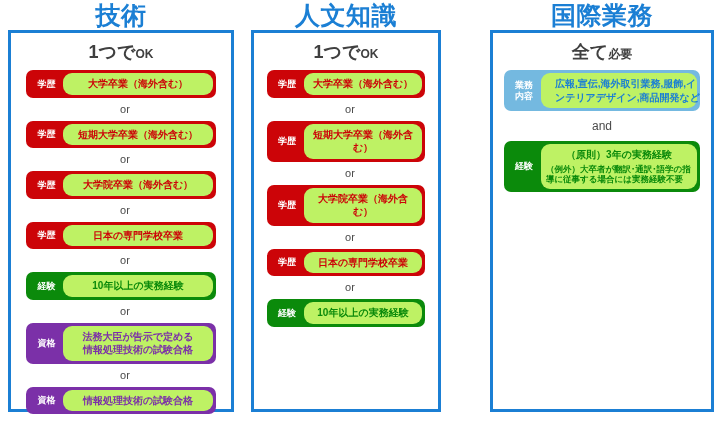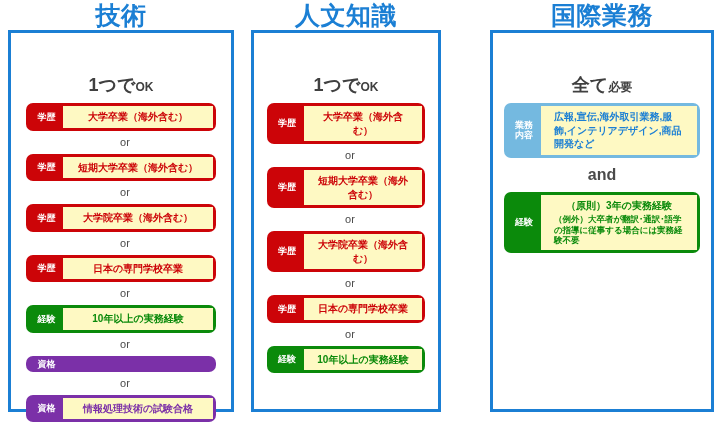--- a/index.html
+++ b/index.html
@@ -47,31 +47,31 @@
   .panel-head{
     color:#404040;
     font-weight:bold;
     white-space:nowrap;
     display:flex;
     align-items:baseline;
     justify-content:center;
     margin-top:7px;
     margin-bottom:6px;
   }
-  .head-big{font-size:18px;margin-top:33px;}
+  .head-big{font-size:18px;}
   .head-small{font-size:12px;}
   .conn{
     font-size:11px;
     color:#4a4a4a;
     line-height:1;
     padding:6px 0 6px 8px;
     text-align:center;
     font-weight:normal;
   }
-  .conn.and{font-size:16px;font-weight:bold;padding:9px 4px;}
+  .conn.and{font-size:12px;font-weight:normal;padding:9px 4px;}
 
   .req{
     display:flex;
     align-items:stretch;
     border-radius:7px;
     box-sizing:border-box;
     overflow:hidden;
     padding:3px;
   }
   .req .tag{
@@ -82,27 +82,27 @@
     color:#ffffff;
     font-size:9px;
     font-weight:bold;
     width:34px;
     line-height:1.15;
     text-align:center;
     letter-spacing:0px;
   }
   .req .body{
     flex:1 1 auto;
-    background:#fef9c3;
-    border-radius:0;
+    background:#bef264;
+    border-radius:9px;
     display:flex;
     flex-direction:column;
     align-items:center;
     justify-content:center;
-    padding:4px 13px;
+    padding:4px 5px;
     font-size:10px;
     font-weight:bold;
     text-align:center;
     line-height:1.35;
     box-sizing:border-box;
   }
   .req .body .sub{
     font-size:8.5px;
     font-weight:bold;
     line-height:1.25;
@@ -111,21 +111,21 @@
     margin-top:2px;
   }
   .req.red{background:#cc0408;}
   .req.red .body{color:#cc0408;}
   .req.green{background:#0b8a0b;}
   .req.green .body{color:#0b8a0b;align-items:center;}
   .req.purple{background:#7b30a8;}
   .req.purple .body{color:#7b30a8;}
   .req.lblue{background:#74b9e0;}
   .req.lblue .body{color:#1b7fd4;text-align:left;align-items:flex-start;}
-  .req.lblue .body .main{text-align:left;width:100%;}
+  .req.lblue .body .main{text-align:left;width:100%;margin-left:9px;}
 </style>
 </head>
 <body>
 
 <div class="board">
   <div class="column" id="col-0" style="left:8px;width:226px;">
     <div class="col-title">技術</div>
     <div class="panel" style="height:382px;">
       <div class="panel-head">
         <span class="head-big">1つで</span>
@@ -173,20 +173,23 @@
               <div class="tag">経験</div>
               <div class="body">
                 <div class="main">10年以上の実務経験</div>
               </div>
             </div>
           </div>
           <div class="conn">or</div>
           <div style="width: 100%; display: flex; justify-content: center;">
             <div class="req purple" style="width: 86%;">
               <div class="tag">資格</div>
+              <div class="body">
+                <div class="main">法務大臣が告示で定める<br>情報処理技術の試験合格</div>
+              </div>
             </div>
           </div>
           <div class="conn">or</div>
           <div style="width: 100%; display: flex; justify-content: center;">
             <div class="req purple" style="width: 86%;">
               <div class="tag">資格</div>
               <div class="body">
                 <div class="main">情報処理技術の試験合格</div>
               </div>
             </div>

